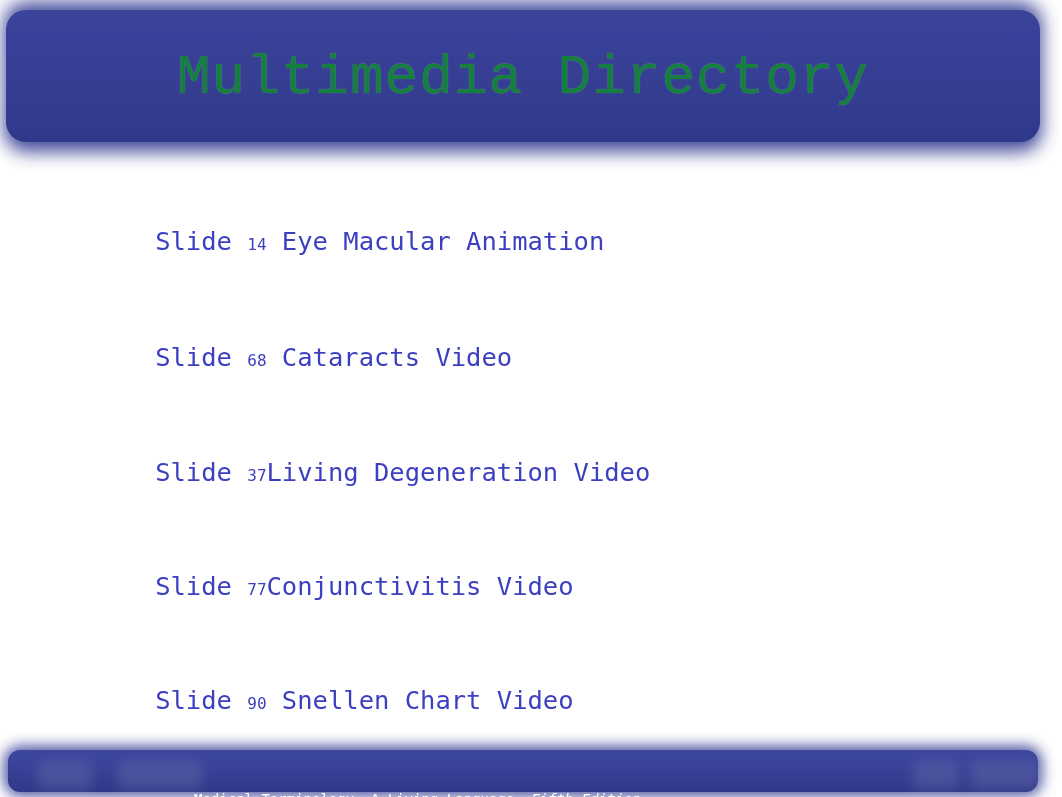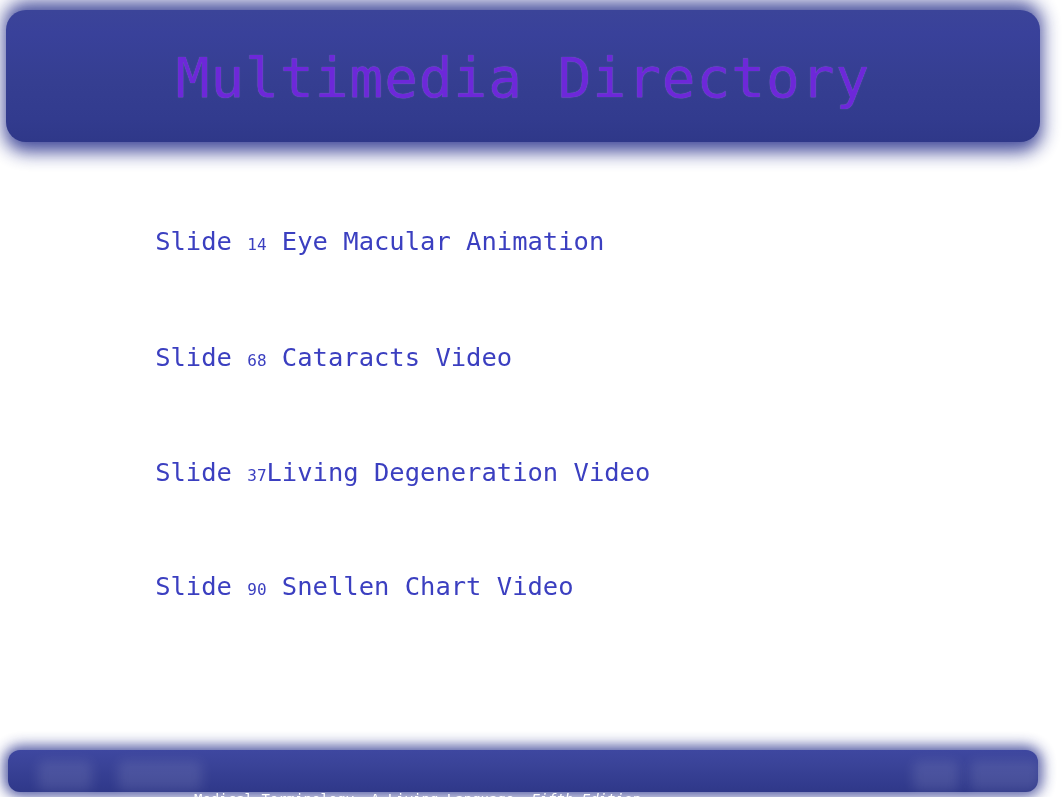--- a/index.html
+++ b/index.html
@@ -57,26 +57,27 @@
   }
   .title-text {
     position: absolute;
     left: 0;
     top: 0;
     width: 1046px;
     height: 155px;
     display: flex;
     align-items: center;
     justify-content: center;
-    color: #6d28d9;
+    color: #15803d;
     font-size: 56px;
     letter-spacing: 1px;
     line-height: 1;
     white-space: nowrap;
     text-shadow: 0 0 1px rgba(255,255,255,0.35);
+    font-family: Liberation Mono, monospace;
   }
 
   
   .content {
     position: absolute;
     left: 63px;
     top: 186px;
     width: 940px;
   }
   .entry {
@@ -172,20 +173,23 @@
 
 
     <div class="entry">
       <span class="label">Slide </span><span class="num">68</span><span class="desc"> Cataracts Video</span>
     </div>
 
     <div class="entry">
       <span class="label">Slide </span><span class="num">37</span><span class="desc">Living Degeneration Video</span>
     </div>
 
+    <div class="entry">
+      <span class="label">Slide </span><span class="num">77</span><span class="desc">Conjunctivitis Video</span>
+    </div>
 
     <div class="entry">
       <span class="label">Slide </span><span class="num">90</span><span class="desc"> Snellen Chart Video</span>
     </div>
 
   </div>
 
   <div class="footer-wrap">
     <div class="footer-glow"></div>
     <div class="footer-bar">

